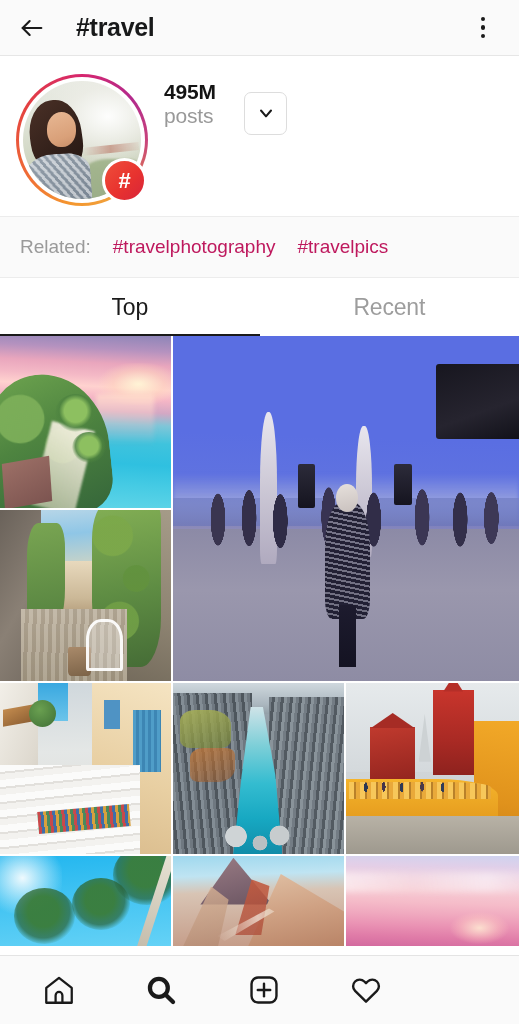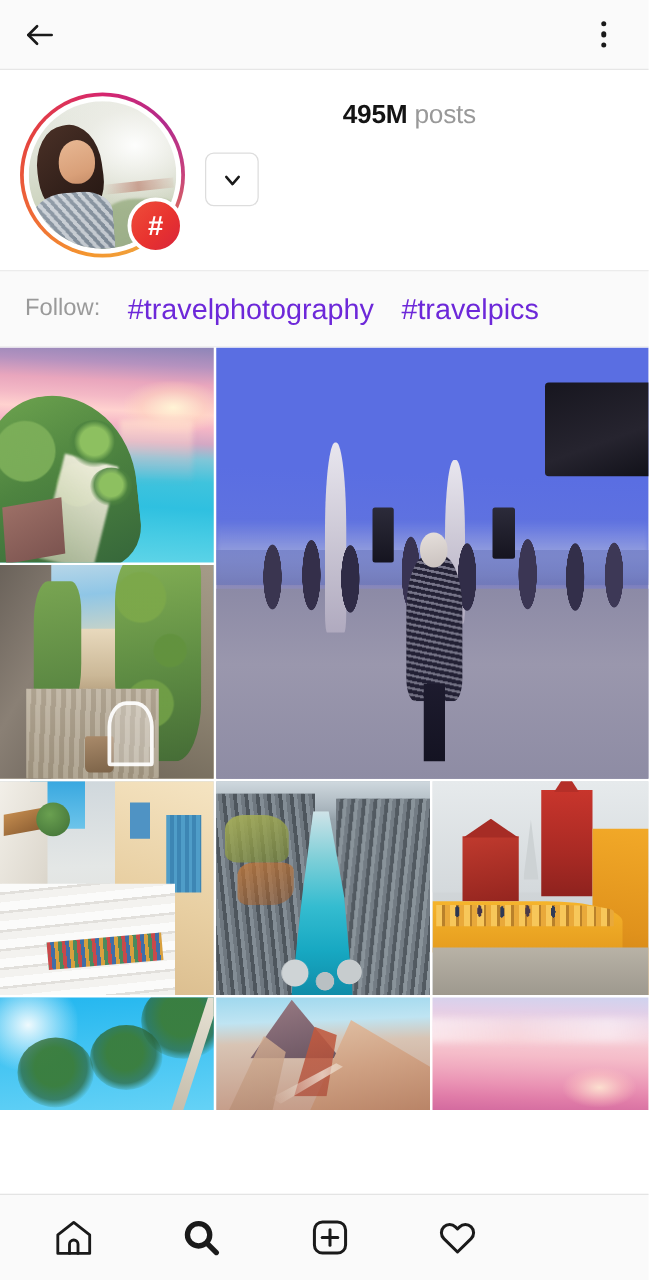--- a/index.html
+++ b/index.html
@@ -150,21 +150,21 @@
     font-weight: bold;
     line-height: 1;
     cursor: pointer;
   }
 
   .hero-right {
     flex: 1;
     padding-left: 16px;
     padding-top: 6px;
     display: flex;
-    flex-direction: column;
+    flex-direction: row;
     align-items: center;
   }
   .posts-line {
     font-size: 21px;
     color: #999999;
     margin-bottom: 18px;
     letter-spacing: -0.2px;
   }
   .posts-count {
     font-weight: bold;
@@ -211,22 +211,22 @@
     gap: 22px;
     overflow: hidden;
     white-space: nowrap;
   }
   .related-label {
     font-size: 19px;
     color: #9a9a9a;
     flex: 0 0 auto;
   }
   .related-tag {
-    font-size: 23px;
-    color: #6d28d9;
+    font-size: 19px;
+    color: #be185d;
     flex: 0 0 auto;
     cursor: pointer;
   }
 
   
   .tabs {
     flex: 0 0 58px;
     display: flex;
     background: #ffffff;
   }
@@ -747,20 +747,21 @@
 
 <div class="app">
 
   <div class="appbar">
     <div class="back-btn">
       <svg width="28" height="28" viewBox="0 0 24 24" fill="none" stroke="#1a1a1a" stroke-width="1.8" stroke-linecap="round" stroke-linejoin="round">
         <line x1="20" y1="12" x2="4" y2="12"></line>
         <polyline points="10,6 4,12 10,18"></polyline>
       </svg>
     </div>
+    <div class="appbar-title">#travel</div>
     <div class="appbar-spacer"></div>
     <div class="menu-btn">
       <i></i>
       <i></i>
       <i></i>
     </div>
   </div>
 
   <div class="hero">
 
@@ -787,26 +788,30 @@
         <div class="chevron-btn">
           <svg width="20" height="20" viewBox="0 0 24 24" fill="none" stroke="#1a1a1a" stroke-width="2.4" stroke-linecap="round" stroke-linejoin="round">
             <polyline points="6,9 12,16 18,9"></polyline>
           </svg>
         </div>
       </div>
     </div>
   </div>
 
   <div class="related">
-    <span class="related-label">Follow:</span>
+    <span class="related-label">Related:</span>
     <span class="related-tag">#travelphotography</span>
     <span class="related-tag">#travelpics</span>
 
   </div>
 
+  <div class="tabs">
+    <div class="tab active">Top</div>
+    <div class="tab">Recent</div>
+  </div>
 
   <div class="grid">
 
     <div class="grid-row row-feature">
       <div class="col-stack">
         <div class="cell cell-sq ph-beach">
           <div class="sunglow"></div>
           <div class="sunstreak"></div>
           <div class="jungle"></div>
           <div class="sand"></div>

